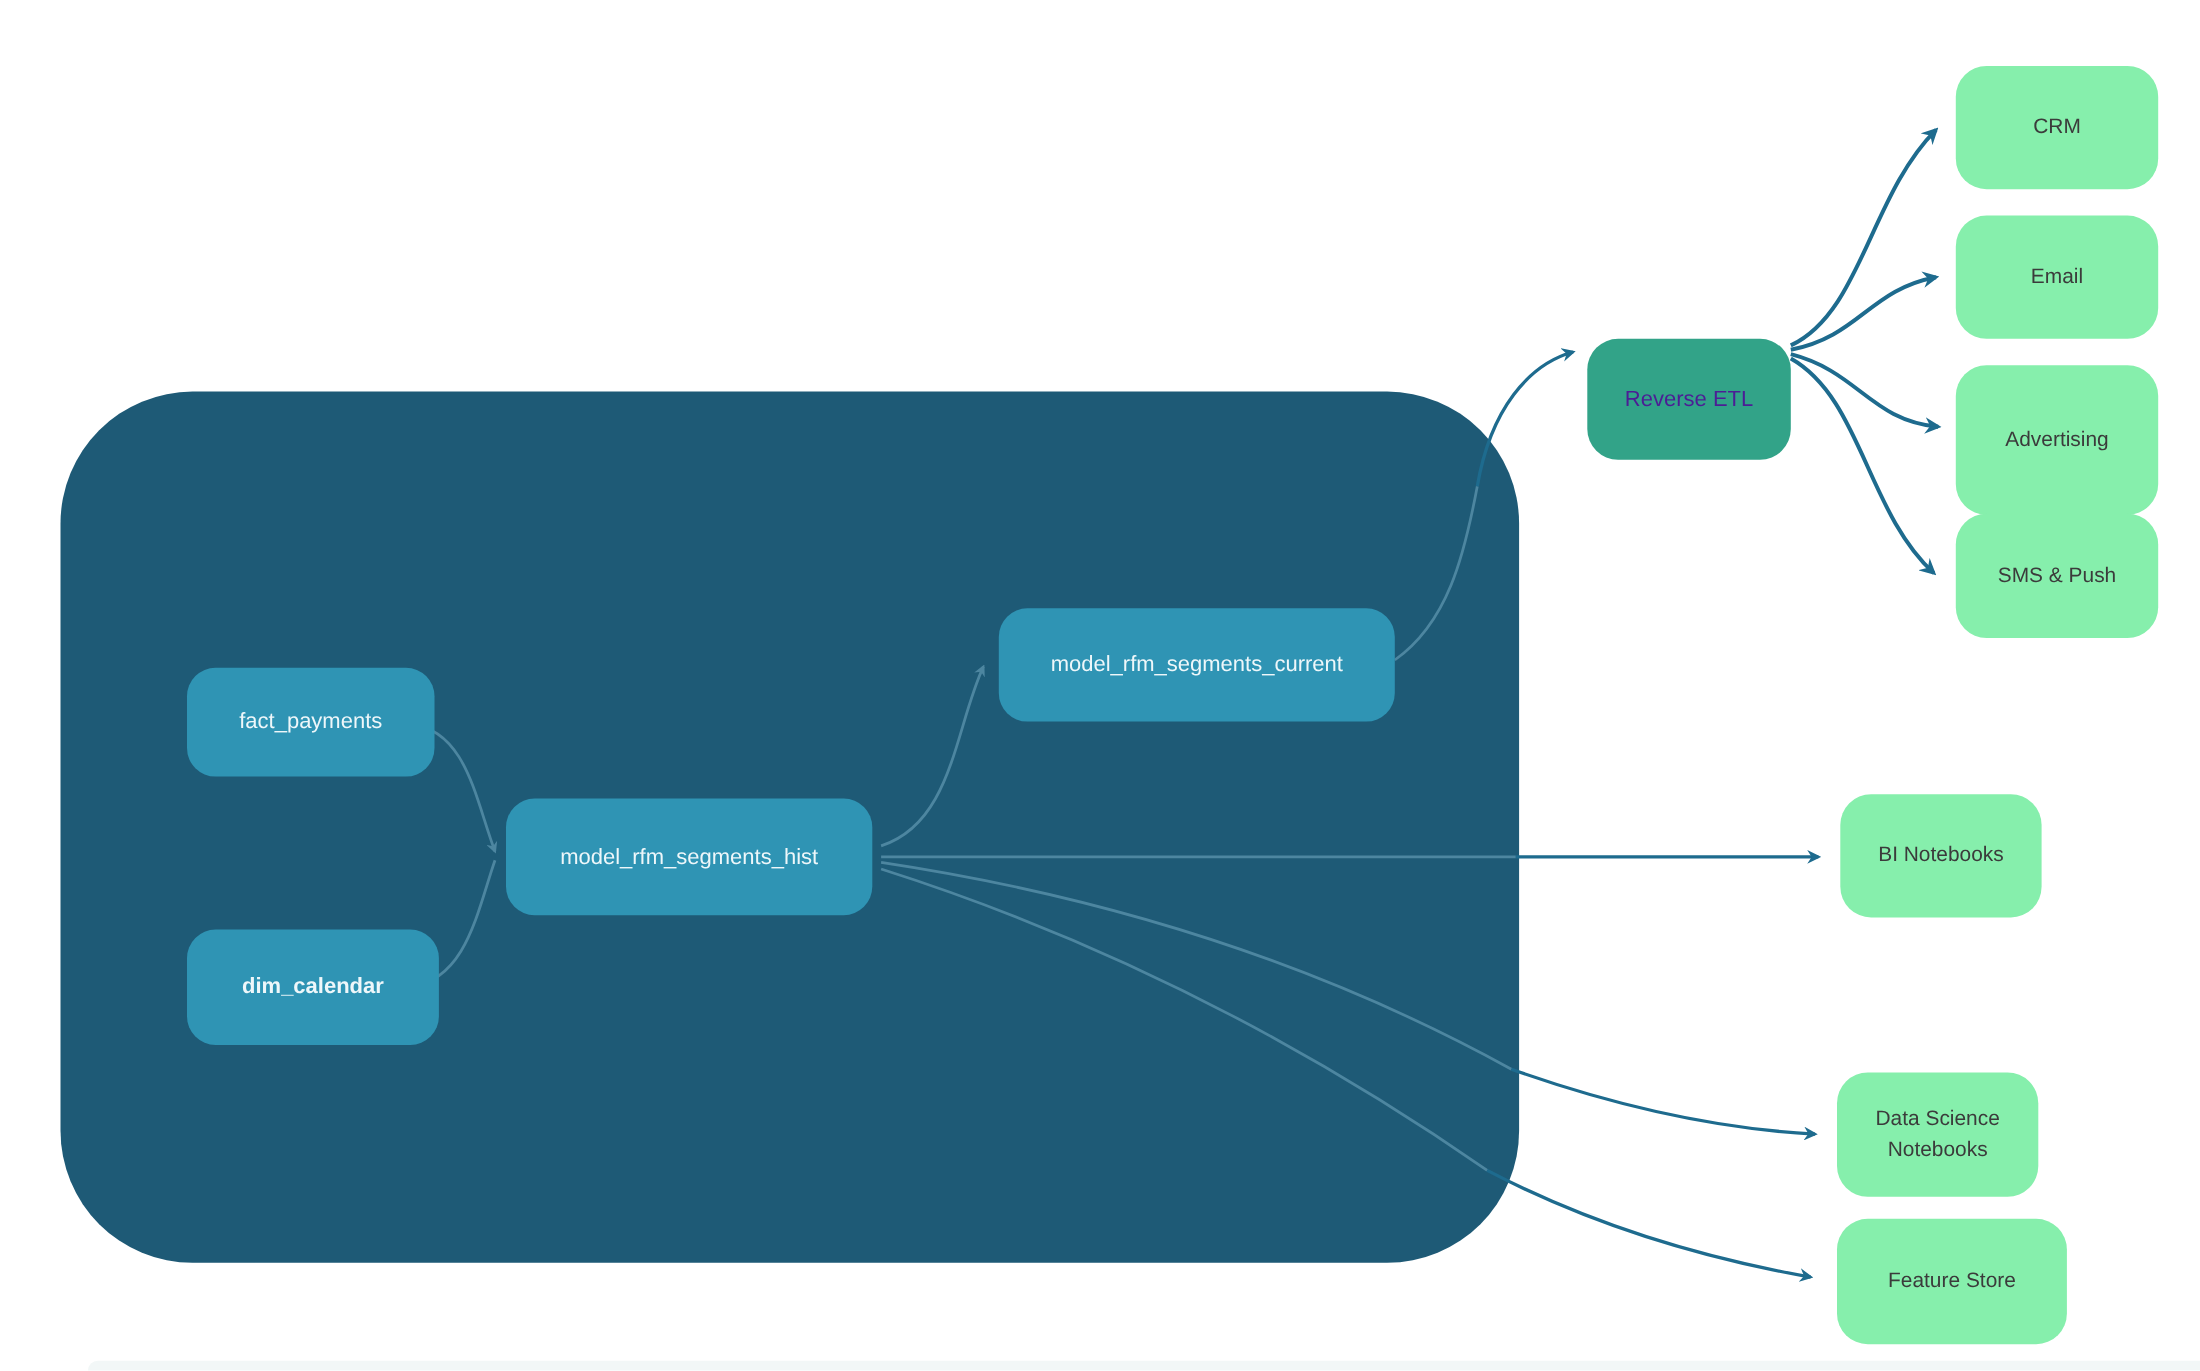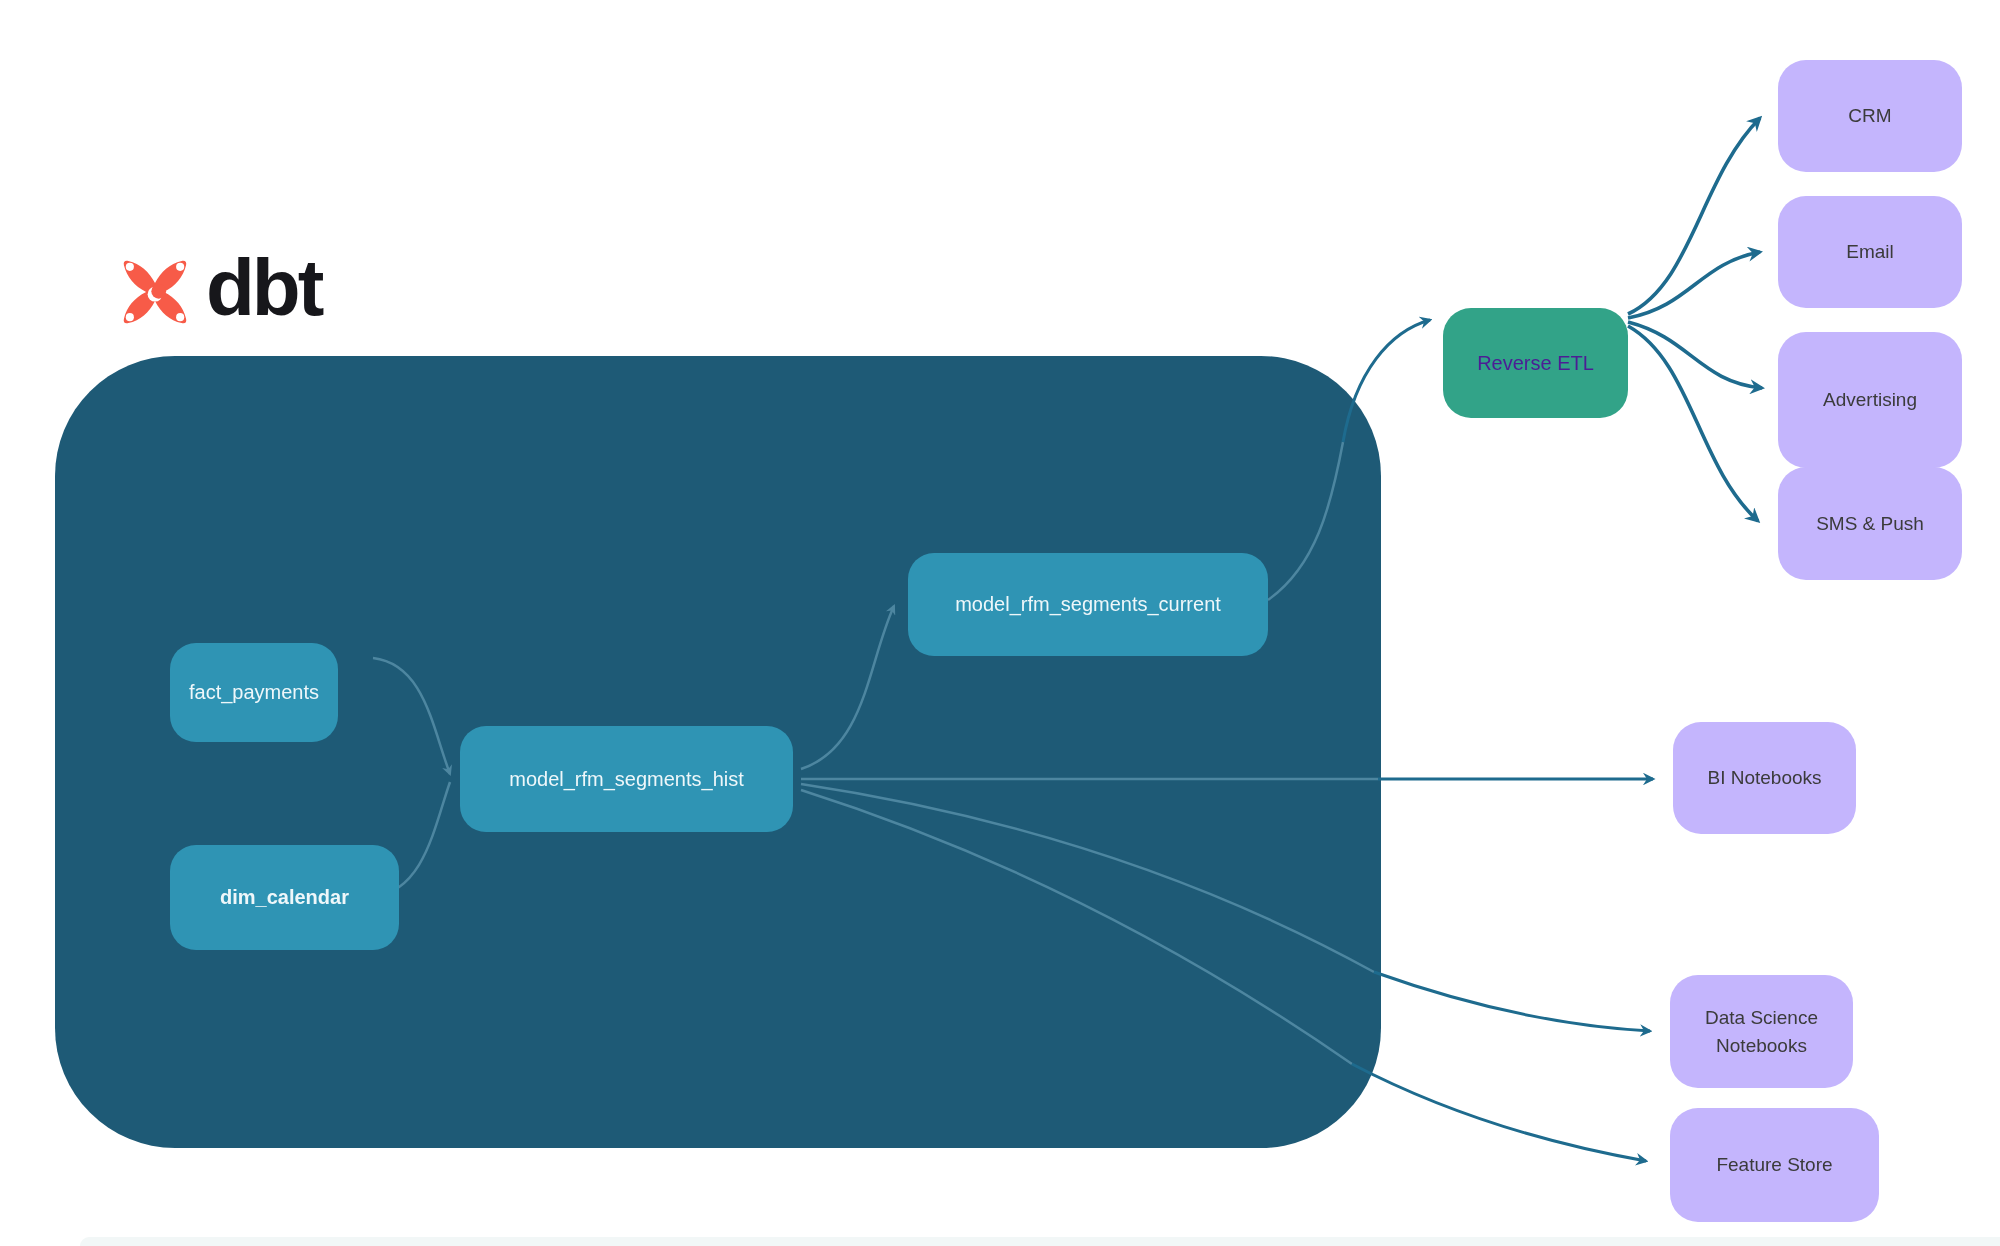--- a/index.html
+++ b/index.html
@@ -26,23 +26,23 @@
   
   svg.wires{position:absolute;left:0;top:0;width:2000px;height:1246px;z-index:1;pointer-events:none;}
 
   
   .node{
     position:absolute;z-index:2;display:flex;align-items:center;justify-content:center;
     text-align:center;border-radius:26px;
   }
   .node.model{background:#2f94b4;color:#eef7fa;font-size:20px;}
   .node.green{background:#32a388;color:#4c1d95;font-size:20px;border-radius:28px;margin-top:43px;}
-  .node.gray{background:#c4b5fd;color:#3b3b3b;font-size:19px;border-radius:28px;line-height:1.45;}
+  .node.gray{background:#86efac;color:#3b3b3b;font-size:19px;border-radius:28px;line-height:1.45;}
 
-  .n-fact{left:170px;top:607px;width:168px;height:99px;margin-top:36px;}
+  .n-fact{left:170px;top:607px;width:225px;height:99px;}
   .n-dim{left:170px;top:845px;width:229px;height:105px;font-weight:bold;}
   .n-hist{left:460px;top:726px;width:333px;height:106px;}
   .n-current{left:908px;top:553px;width:360px;height:103px;align-items:center;}
   .n-retl{left:1443px;top:265px;width:185px;height:110px;}
   .n-crm{left:1778px;top:60px;width:184px;height:112px;}
   .n-email{left:1778px;top:196px;width:184px;height:112px;}
   .n-adv{left:1778px;top:332px;width:184px;height:136px;}
   .n-sms{left:1778px;top:467px;width:184px;height:113px;}
   .n-bi{left:1673px;top:722px;width:183px;height:112px;}
   .n-ds{left:1670px;top:975px;width:183px;height:113px;padding:0 20px;box-sizing:border-box;}
@@ -51,32 +51,20 @@
   .bottom-edge{
     position:absolute;left:80px;right:0;top:1237px;height:9px;
     background:#f2f7f7;border-radius:18px 0 0 0;z-index:0;
   }
 </style>
 </head>
 <body>
 
 <div class="canvas">
 
-  <div class="logo">
-    <svg viewBox="0 0 100 100" aria-hidden="true">
-      <path fill="#f75b48" d="M50 38 C42 22 30 12 14 8 C9 7 7 9 8 14 C12 30 22 42 38 50 C22 58 12 70 8 86 C7 91 9 93 14 92 C30 88 42 78 50 62 C58 78 70 88 86 92 C91 93 93 91 92 86 C88 70 78 58 62 50 C78 42 88 30 92 14 C93 9 91 7 86 8 C70 12 58 22 50 38 Z"></path>
-      <circle cx="16" cy="16" r="5.5" fill="#ffffff"></circle>
-      <circle cx="84" cy="16" r="5.5" fill="#ffffff"></circle>
-      <circle cx="16" cy="84" r="5.5" fill="#ffffff"></circle>
-      <circle cx="84" cy="84" r="5.5" fill="#ffffff"></circle>
-      <circle cx="50" cy="53" r="10" fill="#ffffff"></circle>
-      <circle cx="55" cy="49" r="10" fill="#f75b48"></circle>
-    </svg>
-    <div class="logo-text">dbt</div>
-  </div>
 
   <div class="wh-container"></div>
 
   <svg class="wires">
     <defs>
       <marker id="ah-dark" viewBox="0 0 10 10" refX="8" refY="5" markerWidth="4.2" markerHeight="4.2" orient="auto-start-reverse">
         <path d="M0 0 L10 5 L0 10 L3.2 5 Z" fill="#1e6b8e"></path>
       </marker>
       <marker id="ah-light" viewBox="0 0 10 10" refX="8" refY="5" markerWidth="4.2" markerHeight="4.2" orient="auto-start-reverse">
         <path d="M0 0 L10 5 L0 10 L3.2 5 Z" fill="#4d86a0"></path>

